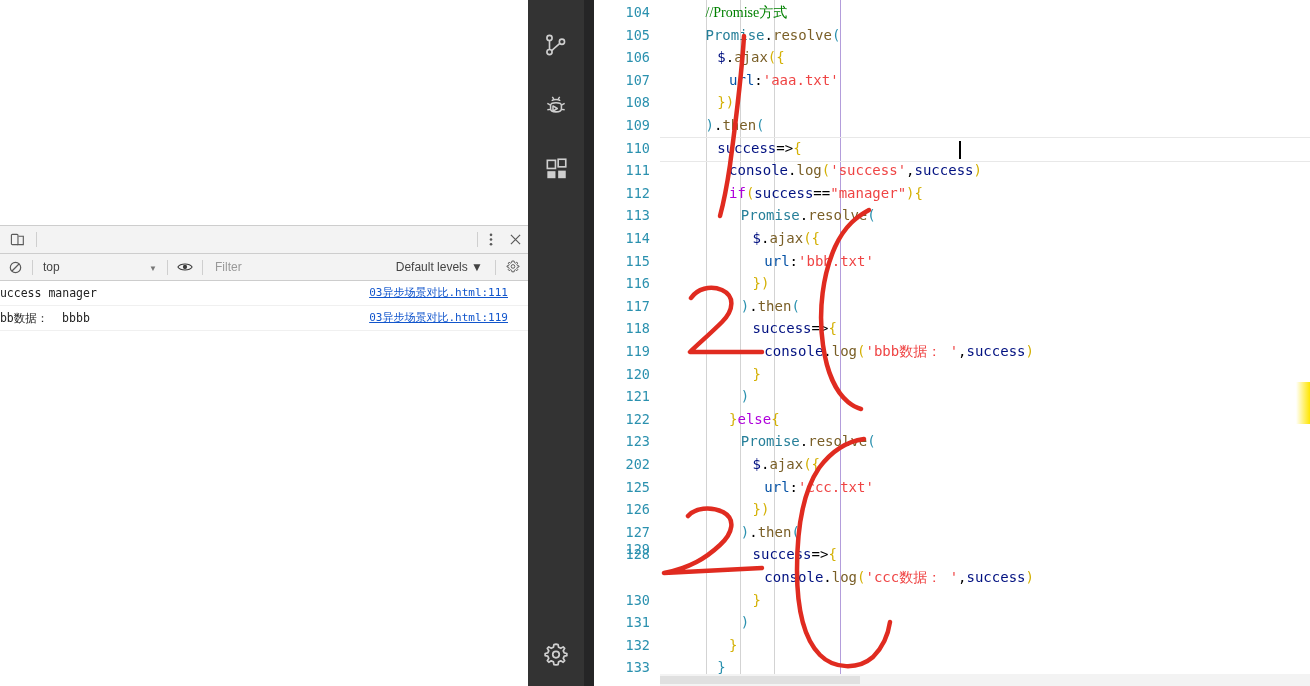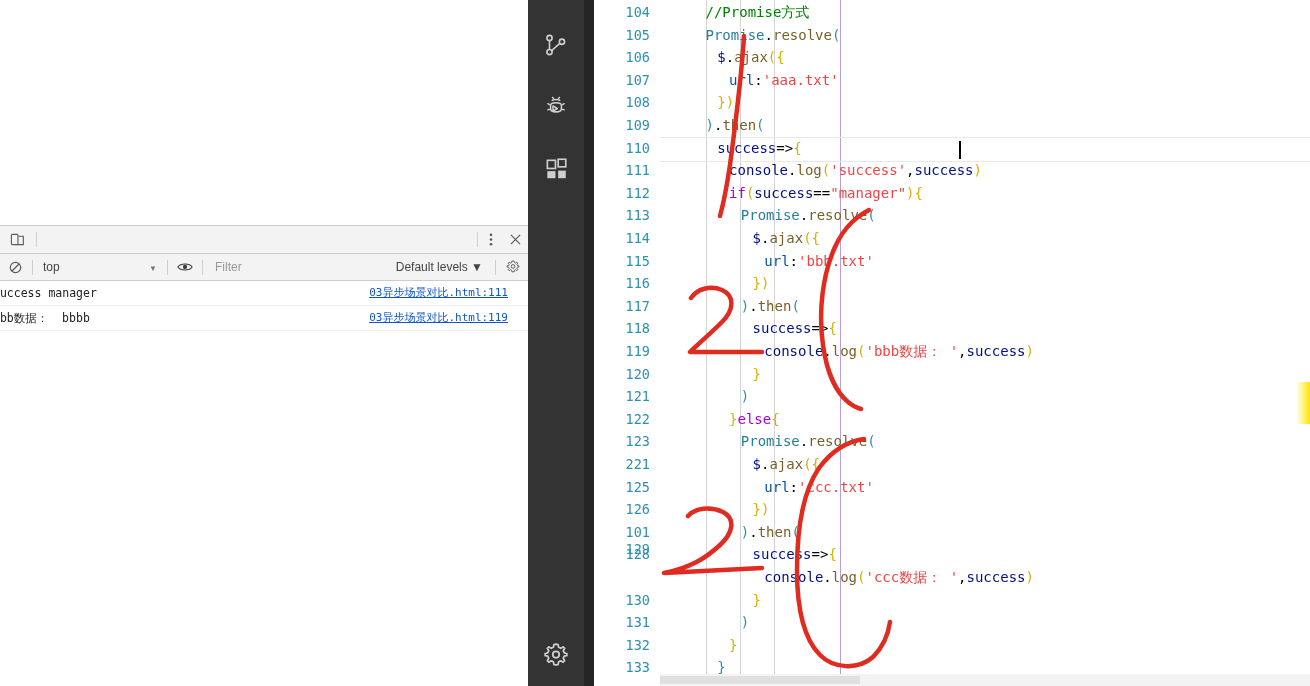--- a/index.html
+++ b/index.html
@@ -58,21 +58,21 @@
 
   
   .editor{position:absolute;left:594px;top:0;width:716px;height:686px;background:#ffffff;overflow:hidden;}
   .gutter{position:absolute;left:0;top:0;width:66px;height:686px;background:#ffffff;}
   .ln{position:absolute;right:10px;font-family:"DejaVu Sans Mono","Liberation Mono",monospace;
       font-size:13.5px;color:#2b91af;letter-spacing:0px;}
   .code-area{position:absolute;left:66px;top:0;right:0;height:686px;}
   .cl{position:absolute;left:0;white-space:pre;
       font-family:"DejaVu Sans Mono","Liberation Mono",monospace;font-size:14px;color:#000;}
   .cl span{white-space:pre;}
-  .tk-cmt{color:#008000;}
+  .tk-cmt{color:#008000;font-family:Liberation Serif, serif;}
   .tk-cls{color:#267f99;}
   .tk-fn{color:#795e26;}
   .tk-var{color:#001080;}
   .tk-str{color:#ef4444;}
   .tk-prop{color:#0451a5;}
   .tk-ctl{color:#af00db;}
   .tk-br1{color:#d4b106;}
   .tk-br3{color:#2b91af;}
   .tk-plain{color:#000;}
   .tk-op{color:#000;}
@@ -225,24 +225,24 @@
         <div class="ln" style="top: 230px;">114</div>
         <div class="ln" style="top: 252.6px;">115</div>
         <div class="ln" style="top: 275.2px;">116</div>
         <div class="ln" style="top: 297.8px;">117</div>
         <div class="ln" style="top: 320.4px;">118</div>
         <div class="ln" style="top: 343px;">119</div>
         <div class="ln" style="top: 365.6px;">120</div>
         <div class="ln" style="top: 388.2px;">121</div>
         <div class="ln" style="top: 410.8px;">122</div>
         <div class="ln" style="top: 433.4px;">123</div>
-        <div class="ln" style="top: 456px;">221</div>
+        <div class="ln" style="top: 456px;">202</div>
         <div class="ln" style="top: 478.6px;">125</div>
         <div class="ln" style="top: 501.2px;">126</div>
-        <div class="ln" style="top: 523.8px;">101</div>
+        <div class="ln" style="top: 523.8px;">127</div>
         <div class="ln" style="top: 546.4px;">128</div>
         <div class="ln" style="top: 541px;">129</div>
         <div class="ln" style="top: 591.6px;">130</div>
         <div class="ln" style="top: 614.2px;">131</div>
         <div class="ln" style="top: 636.8px;">132</div>
         <div class="ln" style="top: 659.4px;">133</div>
       </div>
     <div class="code-area" id="codearea">
 
       <div class="iguide" style="left:46px;"></div>

